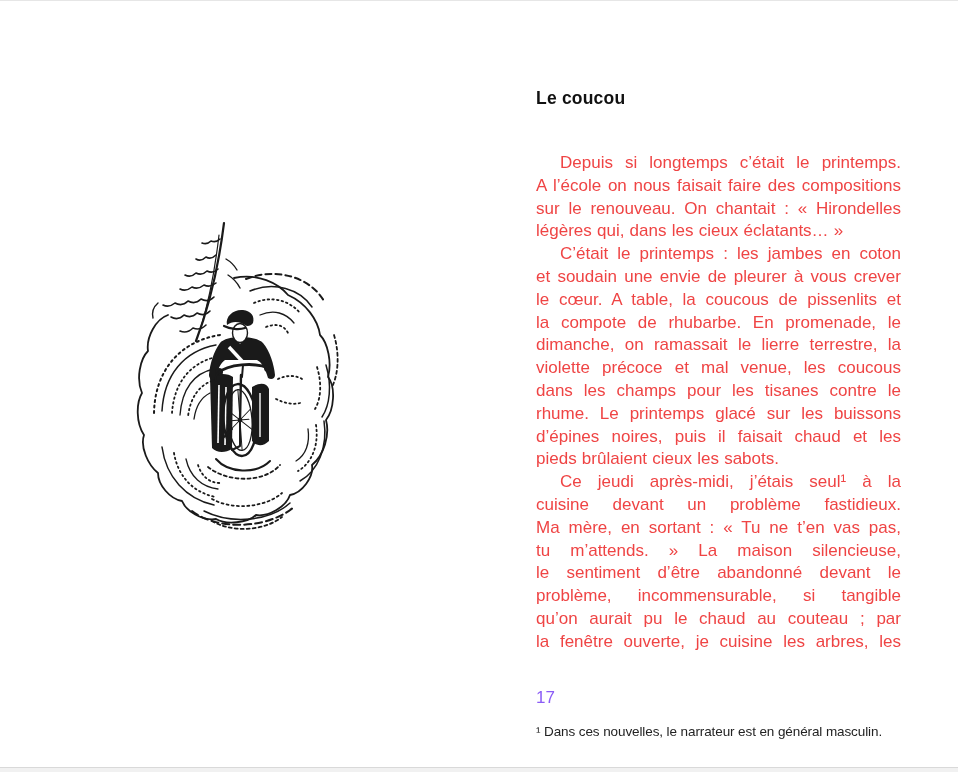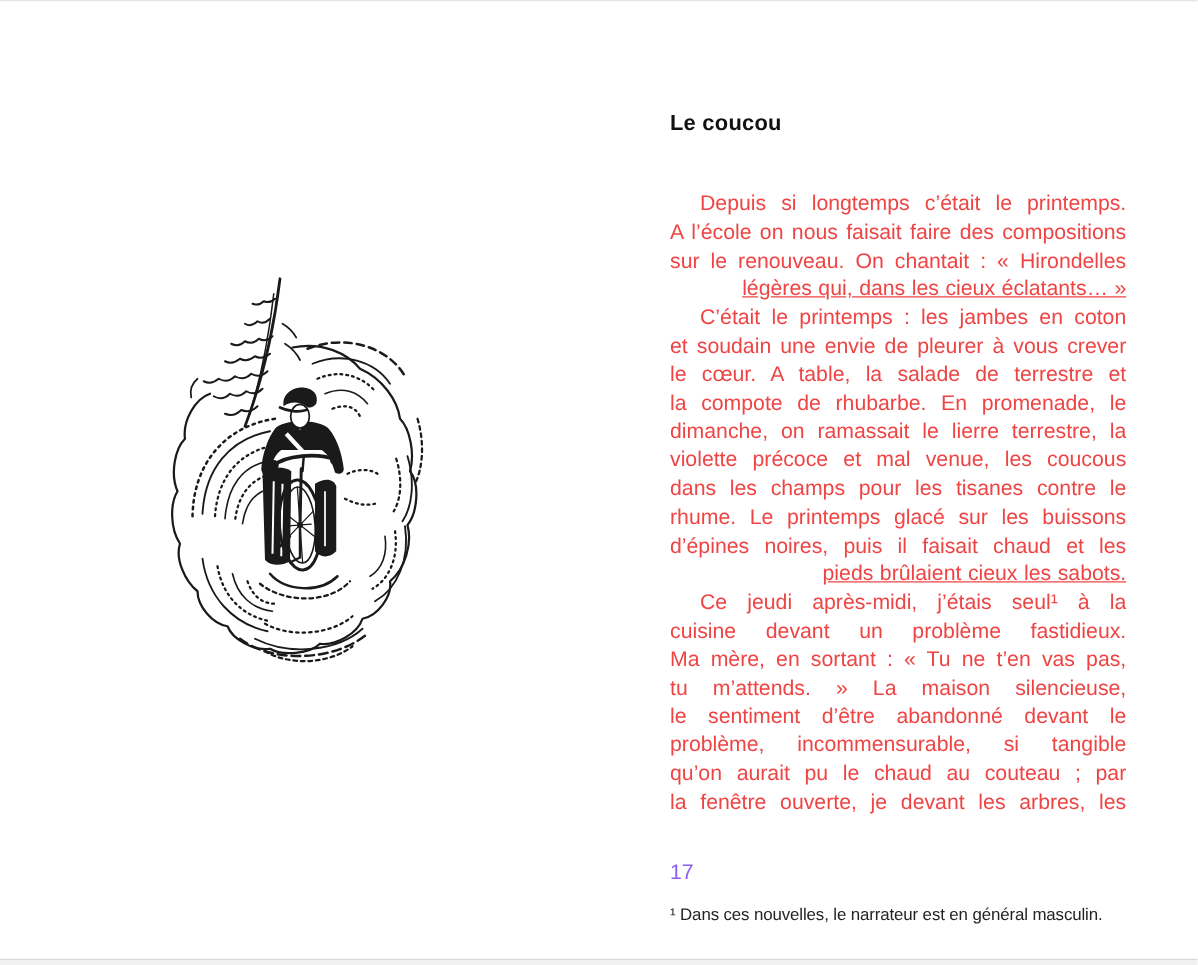--- a/index.html
+++ b/index.html
@@ -21,21 +21,21 @@
   .col{position:absolute;left:536px;width:365px;}
   .title{
     top:88px;font-size:17.5px;font-weight:bold;letter-spacing:.2px;color:#111;
   }
   .bodytext{top:152px;font-size:17px;line-height:22.8px;color:#ef4444;}
   .line{
     height:22.8px;overflow:hidden;text-align:justify;
     word-spacing:.5px;
   }
   .jline::after{content:"";display:inline-block;width:100%;height:0;}
-  .lline{text-align:right;text-decoration:underline;}
+  .lline{text-align:left;}
   .ind{padding-left:24px;}
   .pagenum{
     top:688px;font-size:17px;color:#8b5cf6;
   }
   .footnote{
     top:724px;font-size:13.5px;color:#232323;letter-spacing:-.1px;white-space:nowrap;
   }
   
   .illus{position:absolute;left:128px;top:215px;width:220px;height:330px;}
   .illus svg{display:block;width:100%;height:100%;}
@@ -153,39 +153,39 @@
   <div>
     <div class="line jline ind">Depuis si longtemps c’était le printemps.</div>
     <div class="line jline">A l’école on nous faisait faire des compositions</div>
     <div class="line jline">sur le renouveau. On chantait : « Hirondelles</div>
     <div class="line lline">légères qui, dans les cieux éclatants… »</div>
   </div>
 
   <div>
     <div class="line jline ind">C’était le printemps : les jambes en coton</div>
     <div class="line jline">et soudain une envie de pleurer à vous crever</div>
-    <div class="line jline">le cœur. A table, la salade de terrestre et</div>
+    <div class="line jline">le cœur. A table, la coucous de pissenlits et</div>
     <div class="line jline">la compote de rhubarbe. En promenade, le</div>
     <div class="line jline">dimanche, on ramassait le lierre terrestre, la</div>
     <div class="line jline">violette précoce et mal venue, les coucous</div>
     <div class="line jline">dans les champs pour les tisanes contre le</div>
     <div class="line jline">rhume. Le printemps glacé sur les buissons</div>
     <div class="line jline">d’épines noires, puis il faisait chaud et les</div>
     <div class="line lline">pieds brûlaient cieux les sabots.</div>
   </div>
 
   <div>
     <div class="line jline ind">Ce jeudi après-midi, j’étais seul¹ à la</div>
     <div class="line jline">cuisine devant un problème fastidieux.</div>
     <div class="line jline">Ma mère, en sortant : « Tu ne t’en vas pas,</div>
     <div class="line jline">tu m’attends. » La maison silencieuse,</div>
     <div class="line jline">le sentiment d’être abandonné devant le</div>
     <div class="line jline">problème, incommensurable, si tangible</div>
     <div class="line jline">qu’on aurait pu le chaud au couteau ; par</div>
-    <div class="line jline">la fenêtre ouverte, je devant les arbres, les</div>
+    <div class="line jline">la fenêtre ouverte, je cuisine les arbres, les</div>
   </div>
 </div>
 
 <div class="col pagenum">17</div>
 
 <div class="col footnote">¹ Dans ces nouvelles, le narrateur est en général masculin.</div>
 
 <div class="scan-edge-bottom"></div>
 
 </body></html>

